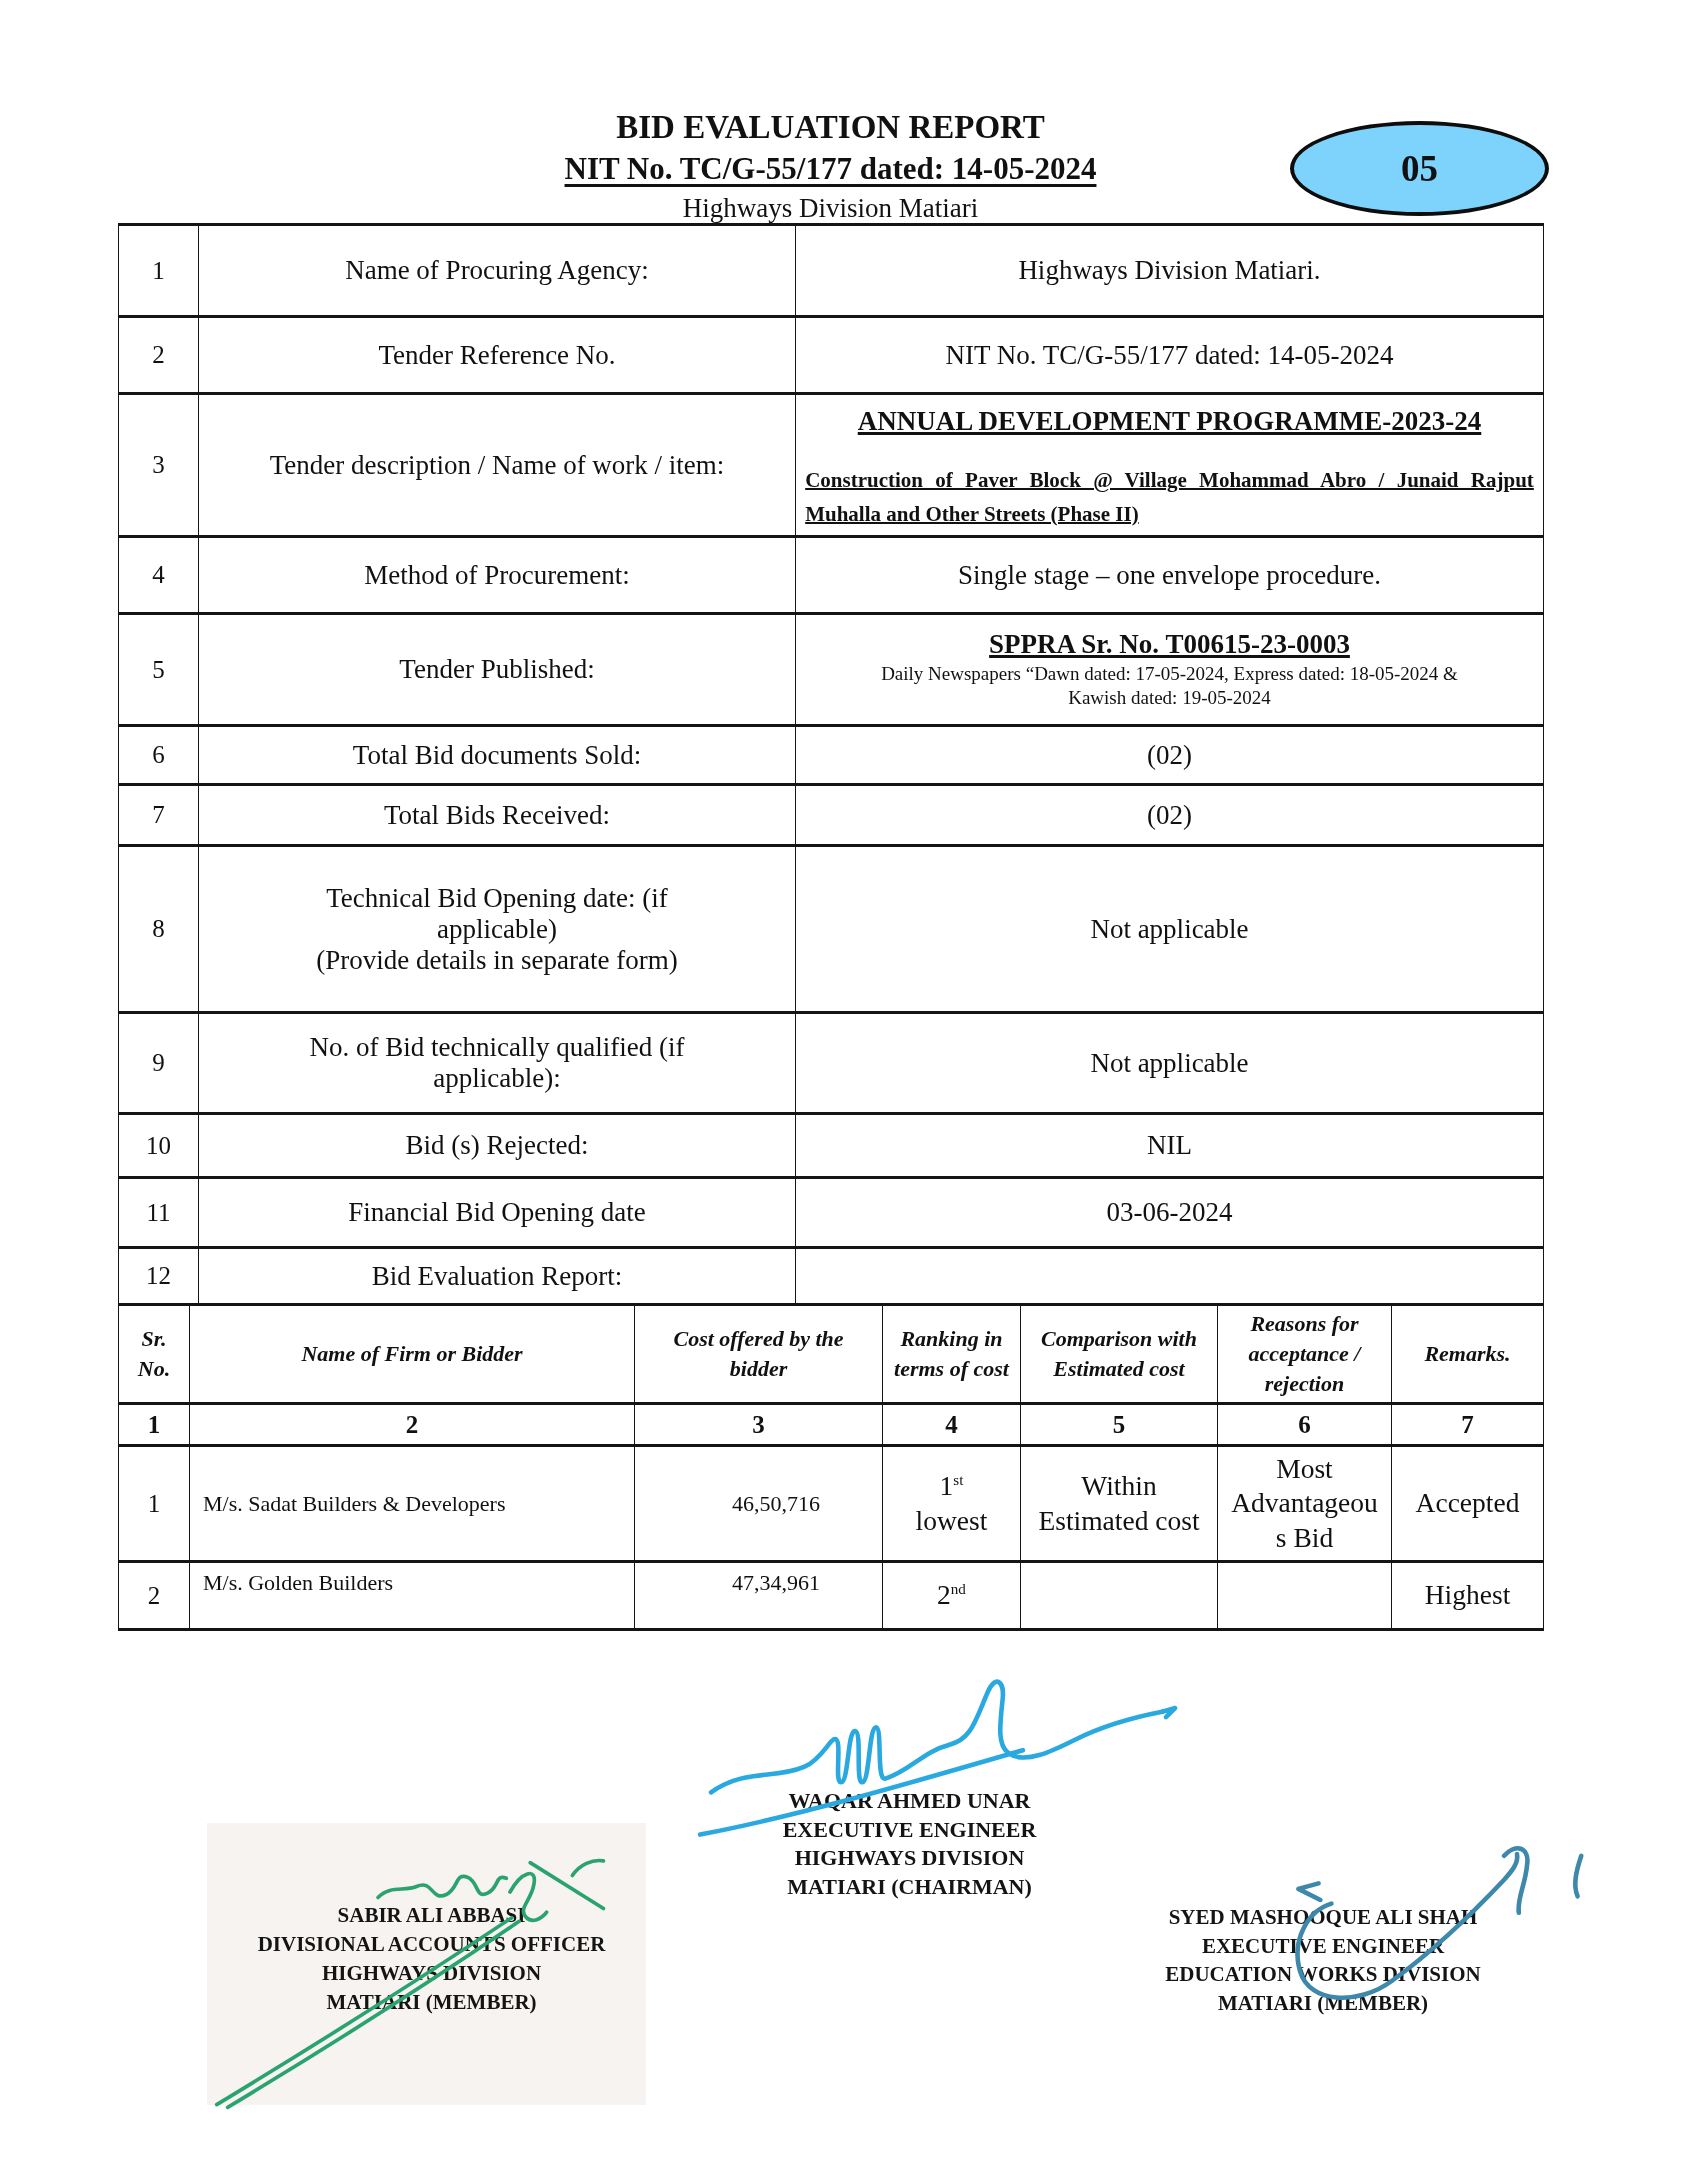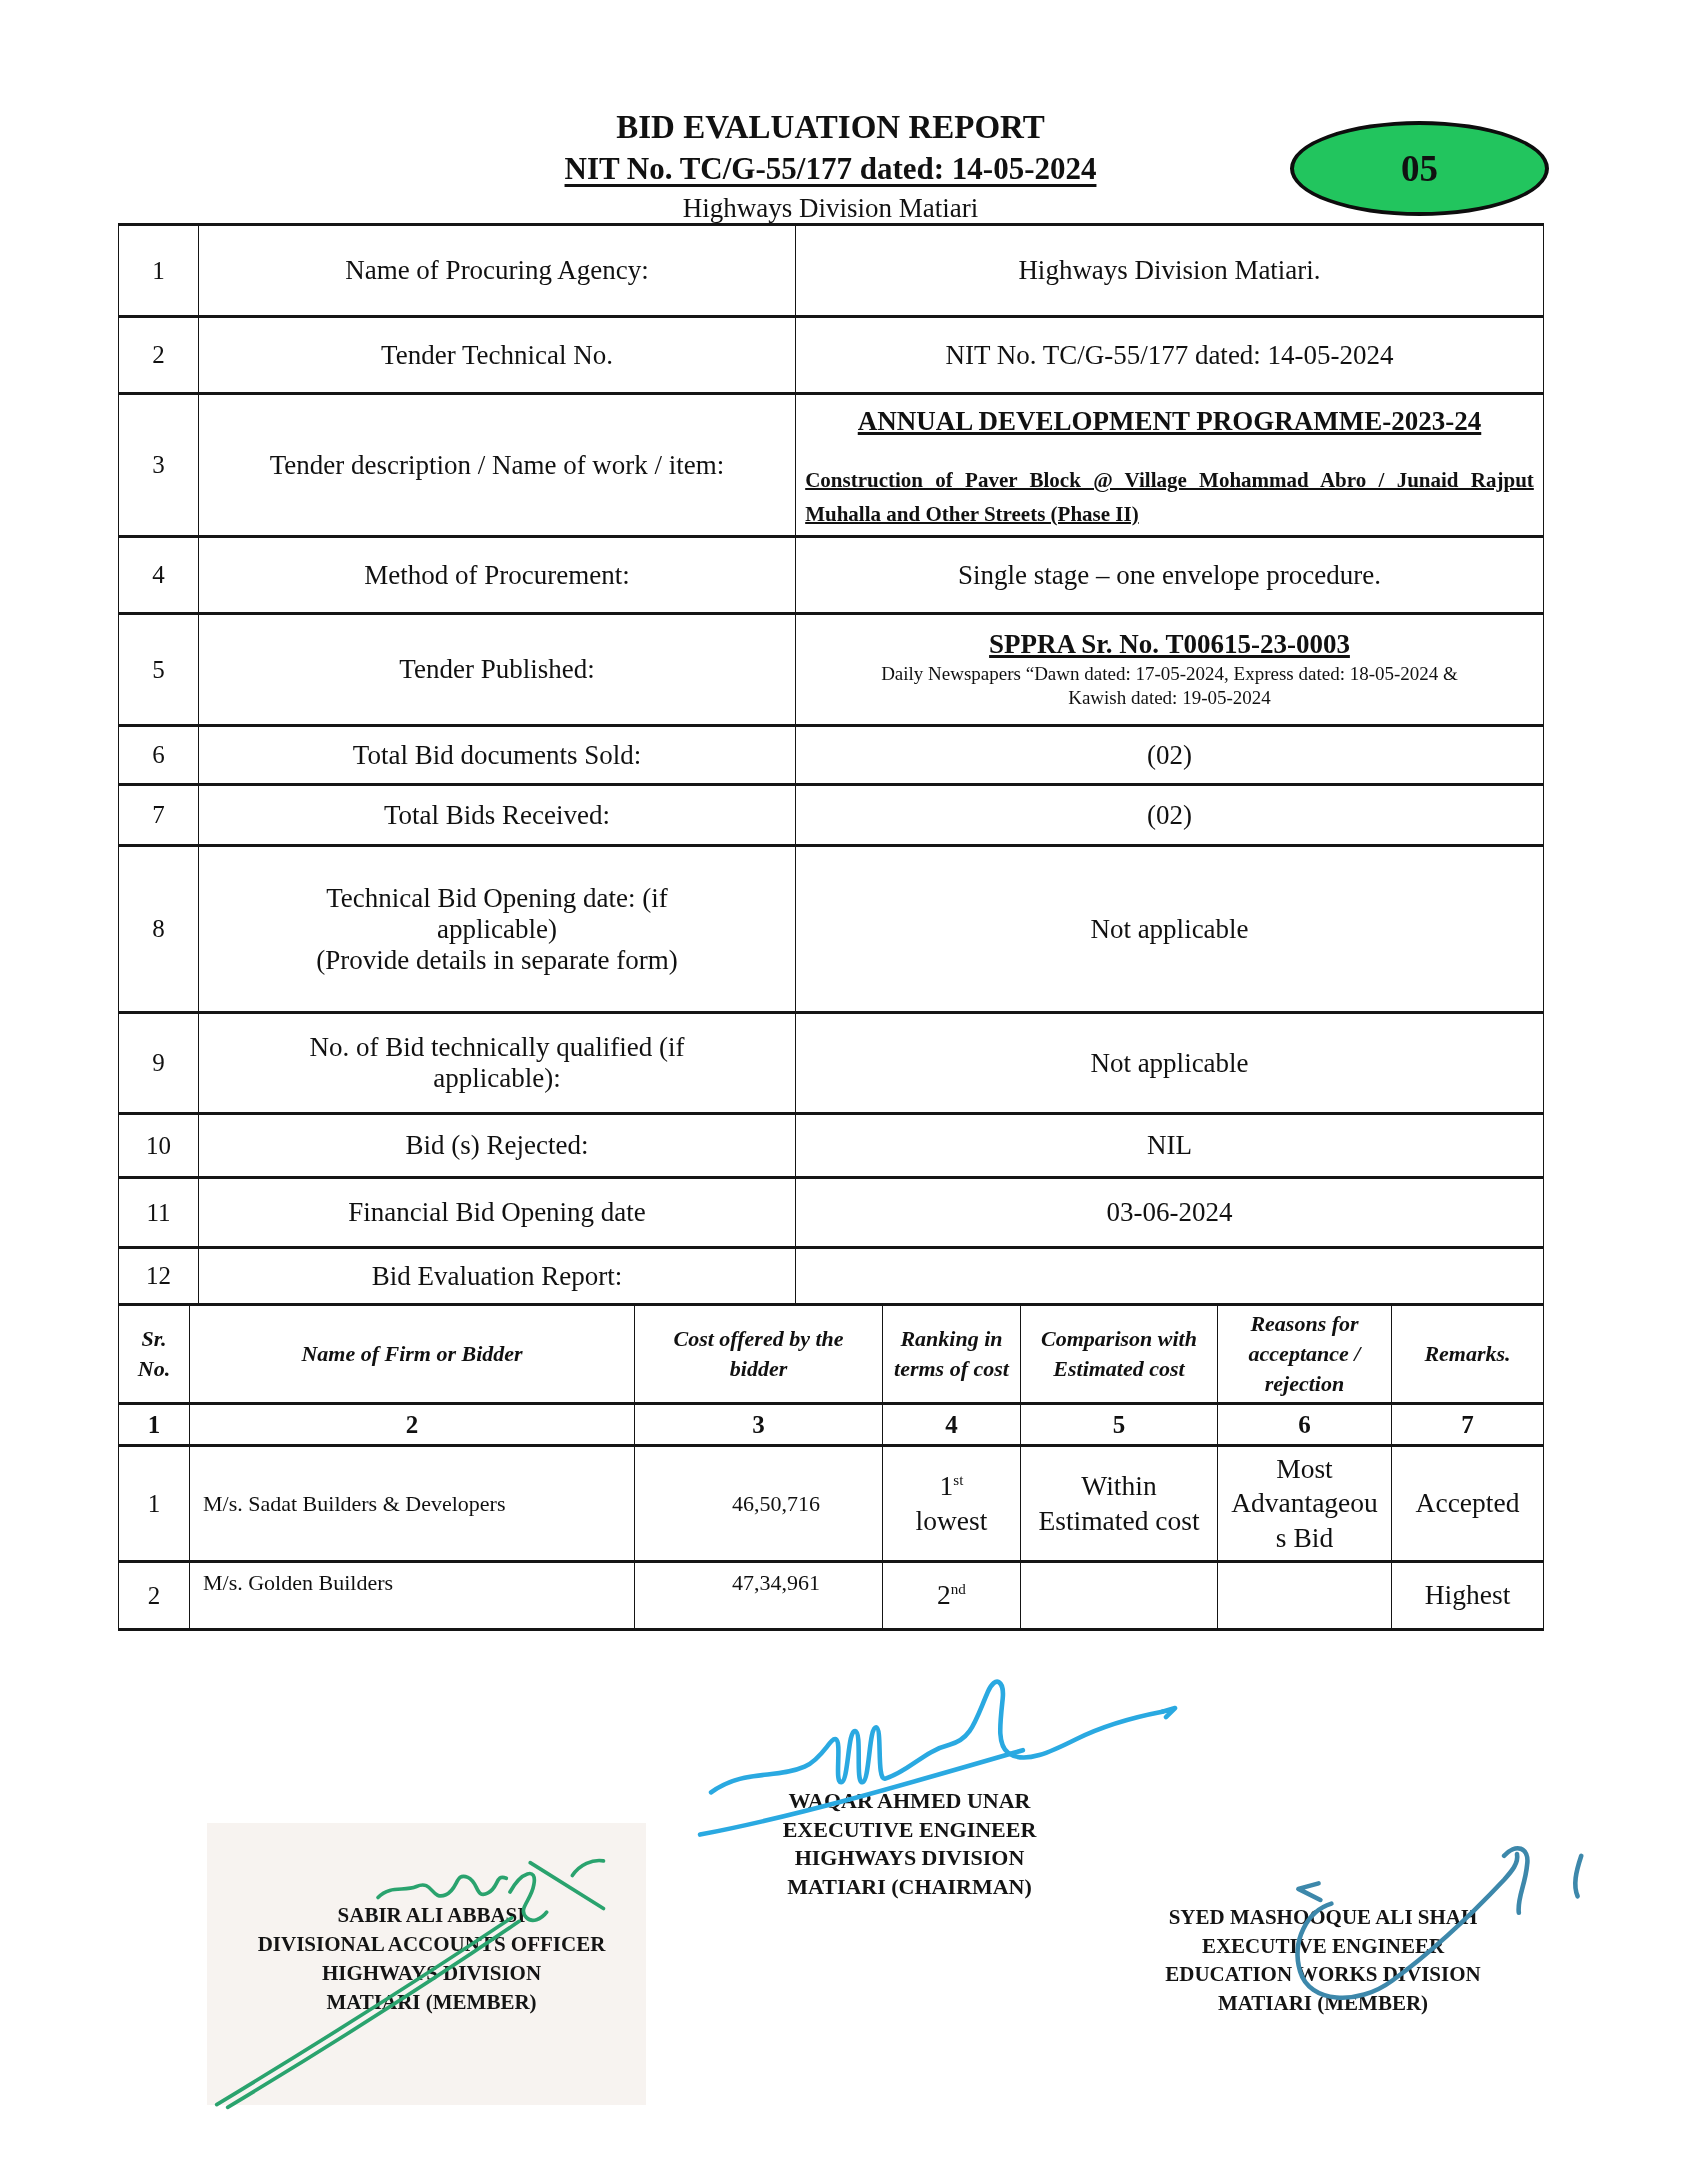--- a/index.html
+++ b/index.html
@@ -7,21 +7,21 @@
         font-family:"Liberation Serif", serif;color:#111;}
 
   
   .header-block{position:absolute;left:118px;top:108px;width:1425px;text-align:center;line-height:1.18;}
   .title{font-size:33px;font-weight:bold;text-decoration-thickness:2.8px;text-underline-offset:4.6px;}
   .subtitle{font-size:31px;font-weight:bold;text-decoration:underline;text-decoration-thickness:2.8px;text-underline-offset:4.6px;margin-top:3.7px;}
   .division{font-size:27px;margin-top:5.5px;}
 
   .stamp-oval{position:absolute;left:1290px;top:121px;width:251px;height:87px;border:4.6px solid #0d0d0d;
               border-radius:50%;display:flex;align-items:center;justify-content:center;
-              font-size:37px;font-weight:bold;background:#22c55e;}
+              font-size:37px;font-weight:bold;background:#7dd3fc;}
 
   
   .tables-wrap{position:absolute;left:118px;top:223px;width:1425px;}
   table{border-collapse:collapse;width:1425px;table-layout:fixed;background:#fff;}
   td{border-left:1.8px solid #151515;border-right:1.8px solid #151515;
      border-top:3.7px solid #151515;border-bottom:3.7px solid #151515;
      text-align:center;vertical-align:middle;padding:3.7px 9.2px;overflow:hidden;}
   .eval-table{margin-top:-3.7px;}
 
   .info-no{font-size:25px;}
@@ -75,21 +75,21 @@
           <col style="width:748px">
         </colgroup>
       <tbody>
           <tr style="height:92px">
         <td class="info-no">1</td>
         <td class="info-label">Name of Procuring Agency:</td>
         <td class="info-value">Highways Division Matiari.</td>
       </tr>
       <tr style="height:77px">
         <td class="info-no">2</td>
-        <td class="info-label">Tender Technical No.</td>
+        <td class="info-label">Tender Reference No.</td>
         <td class="info-value">NIT No. TC/G-55/177 dated: 14-05-2024</td>
       </tr>
       <tr style="height:129px">
         <td class="info-no">3</td>
         <td class="info-label">Tender description / Name of work / item:</td>
         <td class="info-value" style="vertical-align:top;padding-top:9.2px;">
           <div class="work-title">ANNUAL DEVELOPMENT PROGRAMME-2023-24</div>
           <div class="work-detail">Construction of Paver Block @ Village Mohammad Abro / Junaid Rajput Muhalla and Other Streets (Phase II)</div>
         </td>
       </tr>

